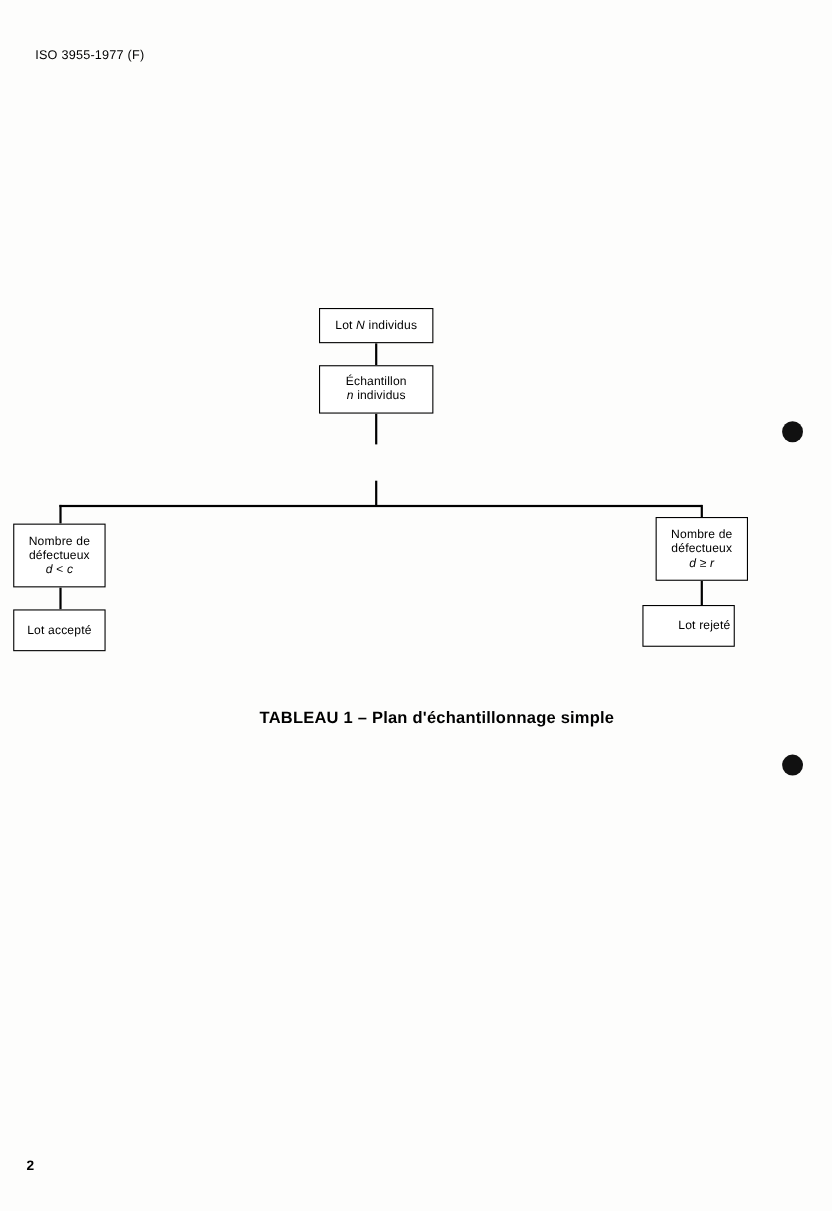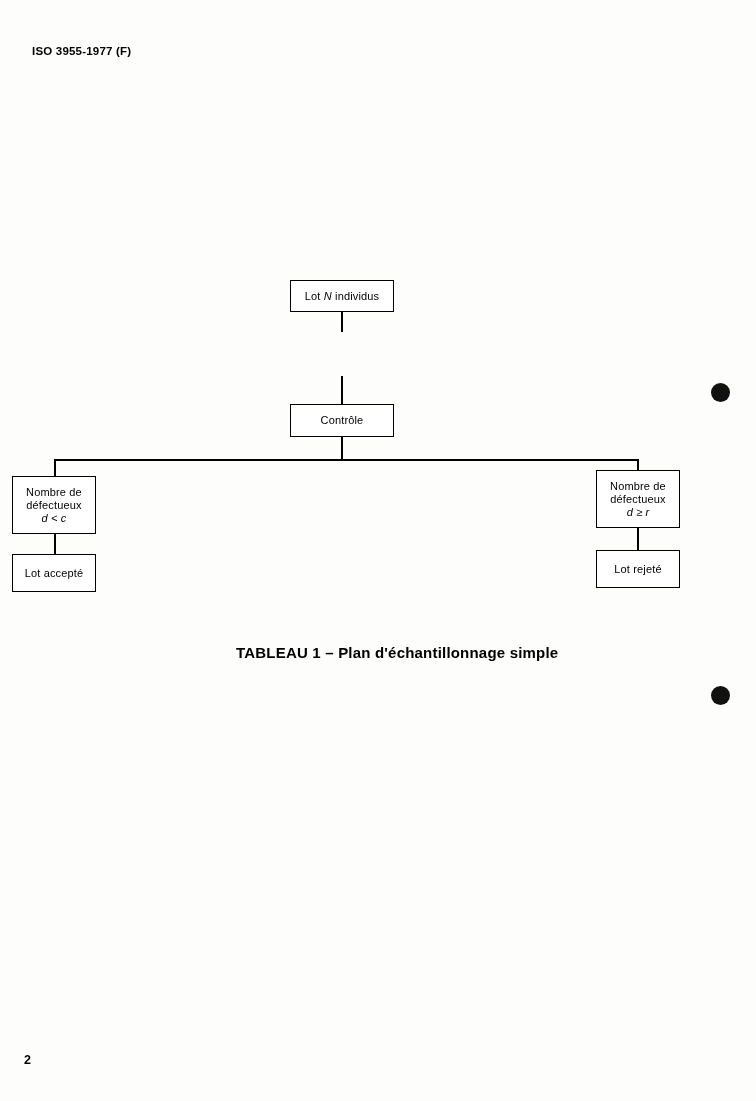--- a/index.html
+++ b/index.html
@@ -18,21 +18,21 @@
     overflow: hidden;
     background: #fdfdfc;
   }
 
   
   .doc-header {
     position: absolute;
     left: 32px;
     top: 45px;
     font-size: 11.5px;
-    font-weight: bold;
+    font-weight: normal;
     letter-spacing: 0.2px;
     white-space: nowrap;
   }
   .page-number {
     position: absolute;
     left: 24px;
     top: 1053px;
     font-size: 12.5px;
     font-weight: bold;
   }
@@ -74,21 +74,21 @@
   .node .ln { display: block; white-space: nowrap; }
   .ital { font-style: italic; }
 
   
   .n-lot      { left: 290px; top: 280px; width: 104px; height: 32px; }
   .n-ech      { left: 290px; top: 332px; width: 104px; height: 44px; }
   .n-ctrl     { left: 290px; top: 404px; width: 104px; height: 33px; }
   .n-left-def { left: 12px;  top: 476px; width: 84px;  height: 58px; }
   .n-left-acc { left: 12px;  top: 554px; width: 84px;  height: 38px; }
   .n-right-def{ left: 596px; top: 470px; width: 84px;  height: 58px; }
-  .n-right-rej{ left: 596px; top: 550px; width: 84px;  height: 38px; }
+  .n-right-rej{ left: 584px; top: 550px; width: 84px;  height: 38px; align-items: flex-end; }
 
   
   .conn { position: absolute; background: #000000; }
   .v { width: 1.6px; }
   .h { height: 1.6px; }
 
   .c-lot-ech     { left: 341px; top: 312px; height: 20px; }
   .c-ech-ctrl    { left: 341px; top: 376px; height: 28px; }
   .c-ctrl-bus    { left: 341px; top: 437px; height: 23px; }
   .c-bus         { left: 54px;  top: 459px; width: 584px; }
@@ -128,24 +128,27 @@
     <div class="conn v c-bus-right"></div>
     <div class="conn v c-left-link"></div>
     <div class="conn v c-right-link"></div>
 
     <div class="node n-lot">
       <span class="ln">
         <span>Lot </span><span class="ital">N</span><span> individus</span>
       </span>
     </div>
 
+    <div class="node n-ech">
+      <span class="ln">Échantillon</span>
+      <span class="ln">
+        <span class="ital">n</span><span> individus</span>
+      </span>
+    </div>
 
-    <div class="node n-ctrl">
-      <span class="ln">Contrôle</span>
-    </div>
 
     <div class="node n-left-def">
       <span class="ln">Nombre de</span>
       <span class="ln">défectueux</span>
       <span class="ln ital">d &lt; c</span>
     </div>
 
     <div class="node n-left-acc">
       <span class="ln">Lot accepté</span>
     </div>

